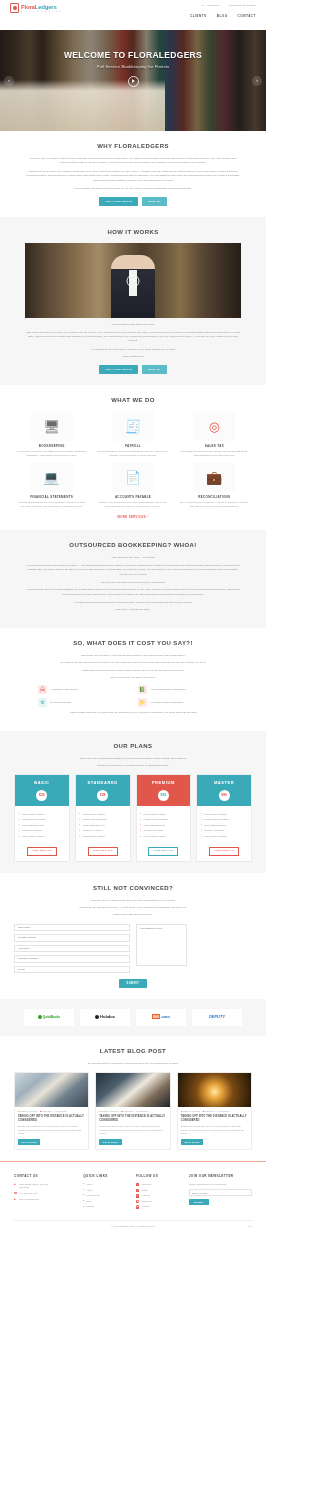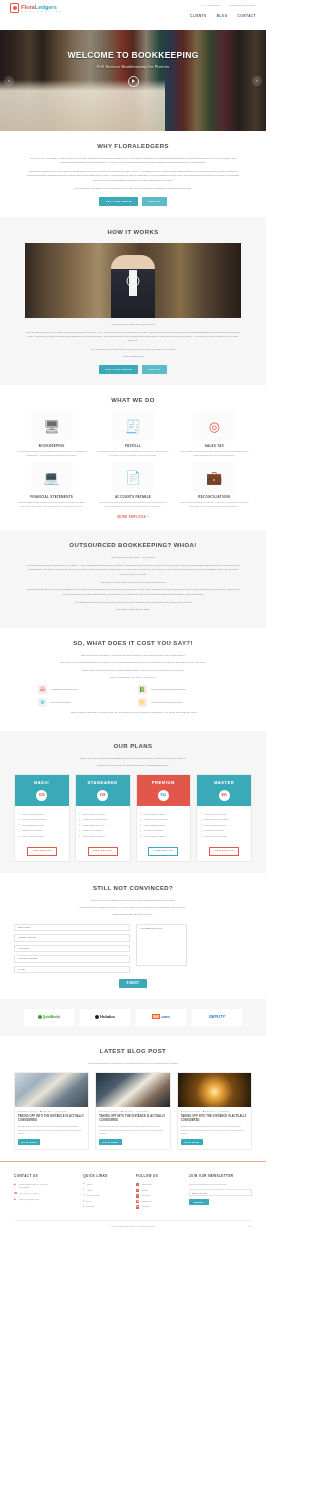--- a/index.html
+++ b/index.html
@@ -294,21 +294,21 @@
       <a href="#">BLOG</a>
       <a href="#">CONTACT</a>
     </div>
   </div>
 
   <div class="hero">
     <div class="hero-books"></div>
     <div class="slider-arrow left">‹</div>
     <div class="slider-arrow right">›</div>
     <div class="hero-inner">
-      <div class="hero-title">WELCOME TO BOOKKEEPING</div>
+      <div class="hero-title">WELCOME TO FLORALEDGERS</div>
       <div class="hero-sub">Full Service Bookkeeping for Florists</div>
       <div class="play-btn">
           <i></i>
         </div>
     </div>
   </div>
 
   <div class="sec white">
     <div class="sec-title">WHY FLORALEDGERS</div>
     <p class="body">Well why not? You chose a path of a sole proprietor and self-employment to make money, not waste it spending time sifting through receipts, processing invoices to pay your vendors, and preparing statements for your tax preparer. Your time can be better spent growing your business, not bookkeeping for your business.</p>

